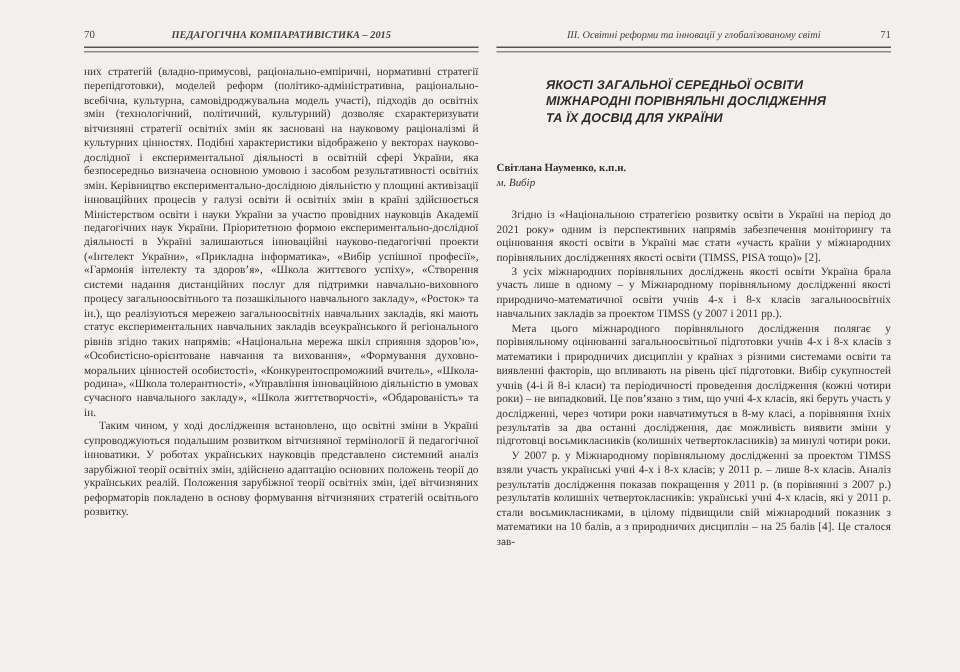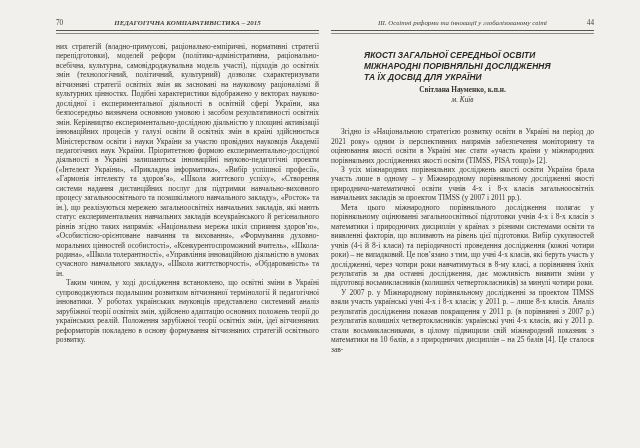--- a/index.html
+++ b/index.html
@@ -68,30 +68,30 @@
     margin: 16px 0 0 33px;
     font-family: "Liberation Sans", "DejaVu Sans", sans-serif;
     font-weight: bold;
     font-style: italic;
     font-size: 8.4px;
     line-height: 10.8px;
     letter-spacing: 0.1px;
     color: #2e2b27;
   }
   .byline {
-    margin-top: 3px;
-    text-align: center;
+    margin-top: 24px;
+    text-align: left;
     font-size: 7.3px;
     line-height: 9.4px;
     color: #35322d;
   }
   .byline .author { font-weight: bold; }
   .byline .affil  { font-style: italic; }
 
-  .page.right .body-text { margin-top: 23px; }
+  .page.right .body-text { margin-top: 12px; }
 </style>
 </head>
 <body>
 
 <div class="spread">
 
   <section class="page left">
     <header class="running-head">
       <span class="pagenum">70</span>
       <span class="head-text">ПЕДАГОГІЧНА КОМПАРАТИВІСТИКА – 2015</span>
@@ -101,33 +101,33 @@
     <div class="body-text">
       <p>них стратегій (владно-примусові, раціонально-емпіричні, нормативні стратегії перепідготовки), моделей реформ (політико-адміністративна, раціонально-всебічна, культурна, самовідроджувальна модель участі), підходів до освітніх змін (технологічний, політичний, культурний) дозволяє схарактеризувати вітчизняні стратегії освітніх змін як засновані на науковому раціоналізмі й культурних цінностях. Подібні характеристики відображено у векторах науково-дослідної і експериментальної діяльності в освітній сфері України, яка безпосередньо визначена основною умовою і засобом результативності освітніх змін. Керівництво експериментально-дослідною діяльністю у площині активізації інноваційних процесів у галузі освіти й освітніх змін в країні здійснюється Міністерством освіти і науки України за участю провідних науковців Академії педагогічних наук України. Пріоритетною формою експериментально-дослідної діяльності в Україні залишаються інноваційні науково-педагогічні проекти («Інтелект України», «Прикладна інформатика», «Вибір успішної професії», «Гармонія інтелекту та здоров’я», «Школа життєвого успіху», «Створення системи надання дистанційних послуг для підтримки навчально-виховного процесу загальноосвітнього та позашкільного навчального закладу», «Росток» та ін.), що реалізуються мережею загальноосвітніх навчальних закладів, які мають статус експериментальних навчальних закладів всеукраїнського й регіонального рівнів згідно таких напрямів: «Національна мережа шкіл сприяння здоров’ю», «Особистісно-орієнтоване навчання та виховання», «Формування духовно-моральних цінностей особистості», «Конкурентоспроможний вчитель», «Школа-родина», «Школа толерантності», «Управління інноваційною діяльністю в умовах сучасного навчального закладу», «Школа життєтворчості», «Обдарованість» та ін.</p>
       <p class="indent">Таким чином, у ході дослідження встановлено, що освітні зміни в Україні супроводжуються подальшим розвитком вітчизняної термінології й педагогічної інноватики. У роботах українських науковців представлено системний аналіз зарубіжної теорії освітніх змін, здійснено адаптацію основних положень теорії до українських реалій. Положення зарубіжної теорії освітніх змін, ідеї вітчизняних реформаторів покладено в основу формування вітчизняних стратегій освітнього розвитку.</p>
     </div>
   </section>
 
   <section class="page right">
     <header class="running-head">
       <span class="pagenum"></span>
       <span class="head-text">ІІІ. Освітні реформи та інновації у глобалізованому світі</span>
-      <span class="pagenum right-num">44</span>
+      <span class="pagenum right-num">71</span>
     </header>
     <div class="rule"></div>
 
     <div class="article-title">
       <div>ЯКОСТІ ЗАГАЛЬНОЇ СЕРЕДНЬОЇ ОСВІТИ</div>
       <div>МІЖНАРОДНІ ПОРІВНЯЛЬНІ ДОСЛІДЖЕННЯ</div>
       <div>ТА ЇХ ДОСВІД ДЛЯ УКРАЇНИ</div>
     </div>
 
     <div class="byline">
       <div class="author">Світлана Науменко, к.п.н.</div>
-      <div class="affil">м. Київ</div>
+      <div class="affil">м. Вибір</div>
     </div>
 
     <div class="body-text">
       <p class="indent">Згідно із «Національною стратегією розвитку освіти в Україні на період до 2021 року» одним із перспективних напрямів забезпечення моніторингу та оцінювання якості освіти в Україні має стати «участь країни у міжнародних порівняльних дослідженнях якості освіти (TIMSS, PISA тощо)» [2].</p>
       <p class="indent">З усіх міжнародних порівняльних досліджень якості освіти Україна брала участь лише в одному – у Міжнародному порівняльному дослідженні якості природничо-математичної освіти учнів 4-х і 8-х класів загальноосвітніх навчальних закладів за проектом TIMSS (у 2007 і 2011 рр.).</p>
       <p class="indent">Мета цього міжнародного порівняльного дослідження полягає у порівняльному оцінюванні загальноосвітньої підготовки учнів 4-х і 8-х класів з математики і природничих дисциплін у країнах з різними системами освіти та виявленні факторів, що впливають на рівень цієї підготовки. Вибір сукупностей учнів (4-і й 8-і класи) та періодичності проведення дослідження (кожні чотири роки) – не випадковий. Це пов’язано з тим, що учні 4-х класів, які беруть участь у дослідженні, через чотири роки навчатимуться в 8-му класі, а порівняння їхніх результатів за два останні дослідження, дає можливість виявити зміни у підготовці восьмикласників (колишніх четвертокласників) за минулі чотири роки.</p>
       <p class="indent">У 2007 р. у Міжнародному порівняльному дослідженні за проектом TIMSS взяли участь українські учні 4-х і 8-х класів; у 2011 р. – лише 8-х класів. Аналіз результатів дослідження показав покращення у 2011 р. (в порівнянні з 2007 р.) результатів колишніх четвертокласників: українські учні 4-х класів, які у 2011 р. стали восьмикласниками, в цілому підвищили свій міжнародний показник з математики на 10 балів, а з природничих дисциплін – на 25 балів [4]. Це сталося зав-</p>
     </div>
   </section>
 

